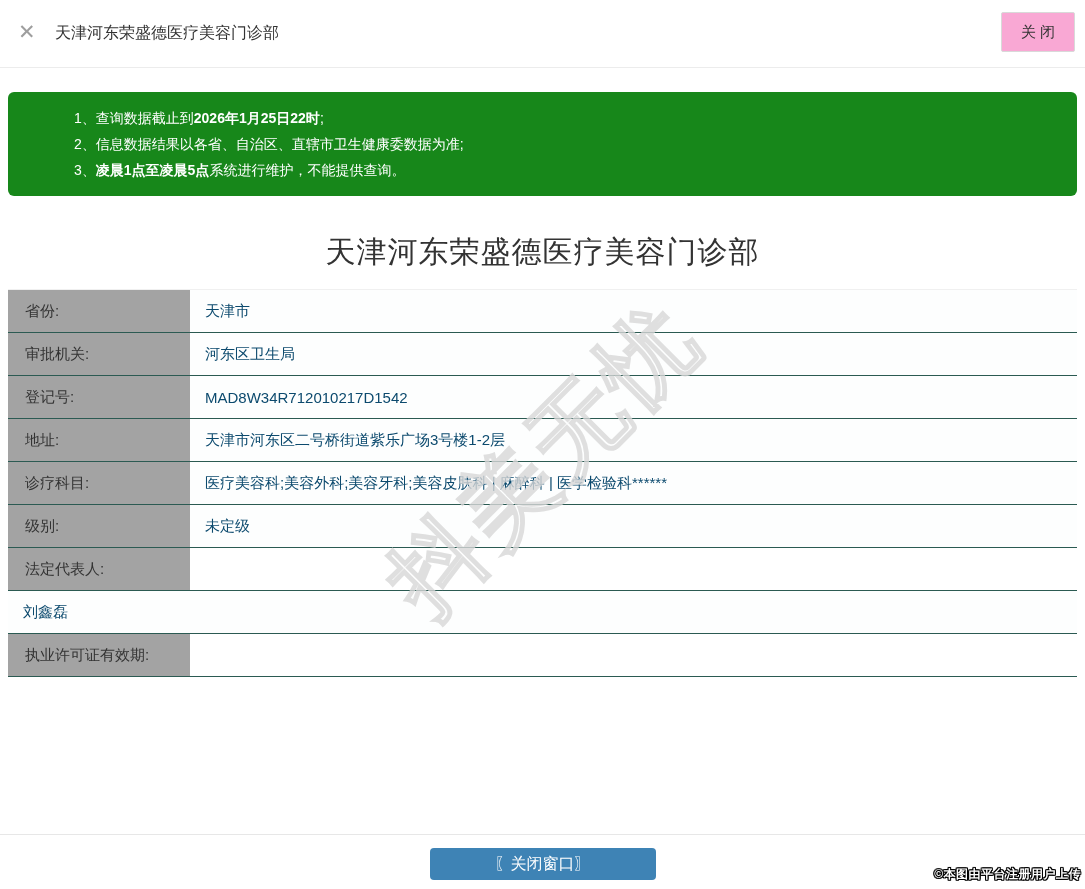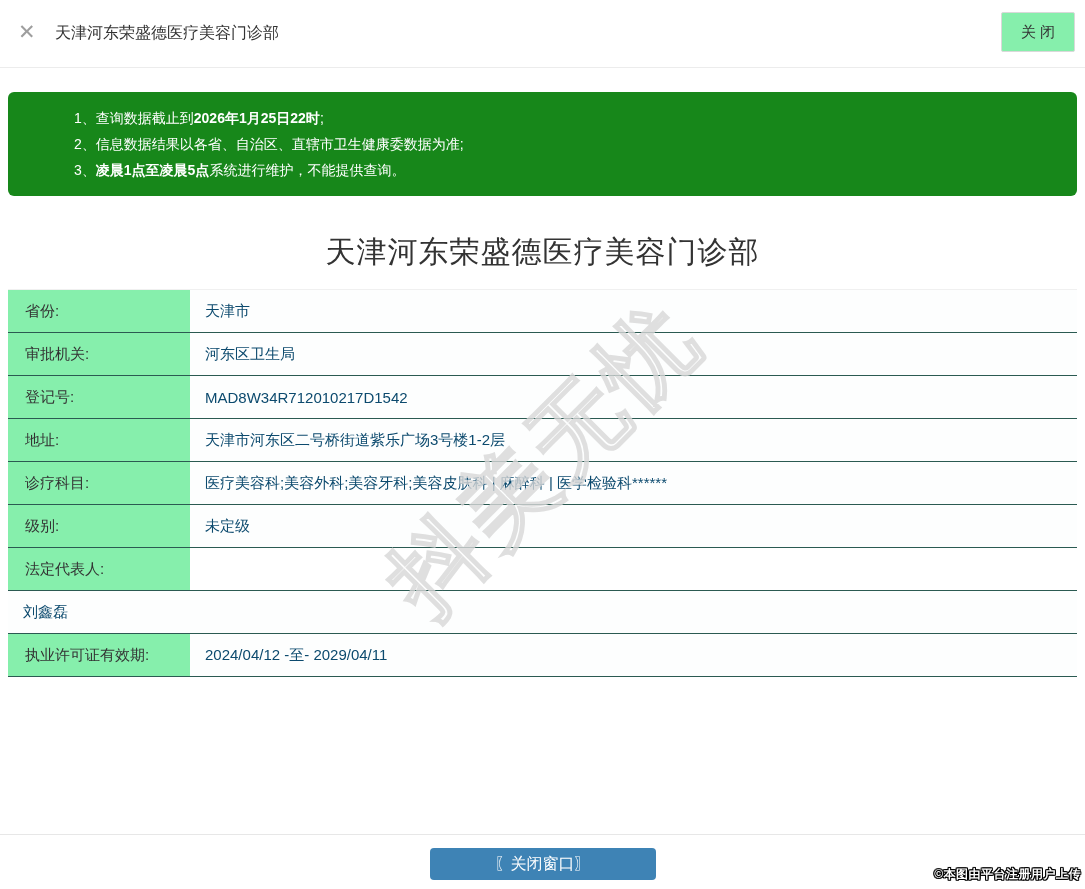--- a/index.html
+++ b/index.html
@@ -38,21 +38,21 @@
     font-size: 16px;
     color: #333;
   }
   .close-btn {
     position: absolute;
     right: 10px;
     top: 12px;
     min-width: 74px;
     height: 40px;
     padding: 8px 16px;
-    background: #86efac;
+    background: #f9a8d4;
     border: 1px solid #d9d9d9;
     border-radius: 2px;
     font-size: 15px;
     color: #333;
     cursor: pointer;
     font-family: inherit;
   }
 
   
   .notice {
@@ -82,21 +82,21 @@
     border-top: 1px solid #f0f0f0;
   }
   .row {
     display: flex;
     align-items: stretch;
     min-height: 43px;
     border-bottom: 1px solid var(--divider, #2b5a52);
   }
   .cell-label {
     flex: 0 0 182px;
-    background: #86efac;
+    background: #a3a3a3;
     display: flex;
     align-items: center;
     padding-left: 17px;
     font-size: 15px;
     color: #333;
   }
   .cell-value {
     flex: 1;
     display: flex;
     align-items: center;
@@ -215,21 +215,20 @@
       <div class="cell-value">未定级</div>
     </div>
     <div class="row">
       <div class="cell-label">法定代表人:</div>
     </div>
     <div class="row">
       <div class="cell-value">刘鑫磊</div>
     </div>
     <div class="row">
       <div class="cell-label">执业许可证有效期:</div>
-      <div class="cell-value">2024/04/12 -至- 2029/04/11</div>
     </div>
   </div>
 
   <div class="watermark">抖美无忧</div>
 
   <div class="footer-divider"></div>
   <button class="footer-btn">〖关闭窗口〗</button>
   <div class="copyright">©本图由平台注册用户上传</div>
 
 </div>

